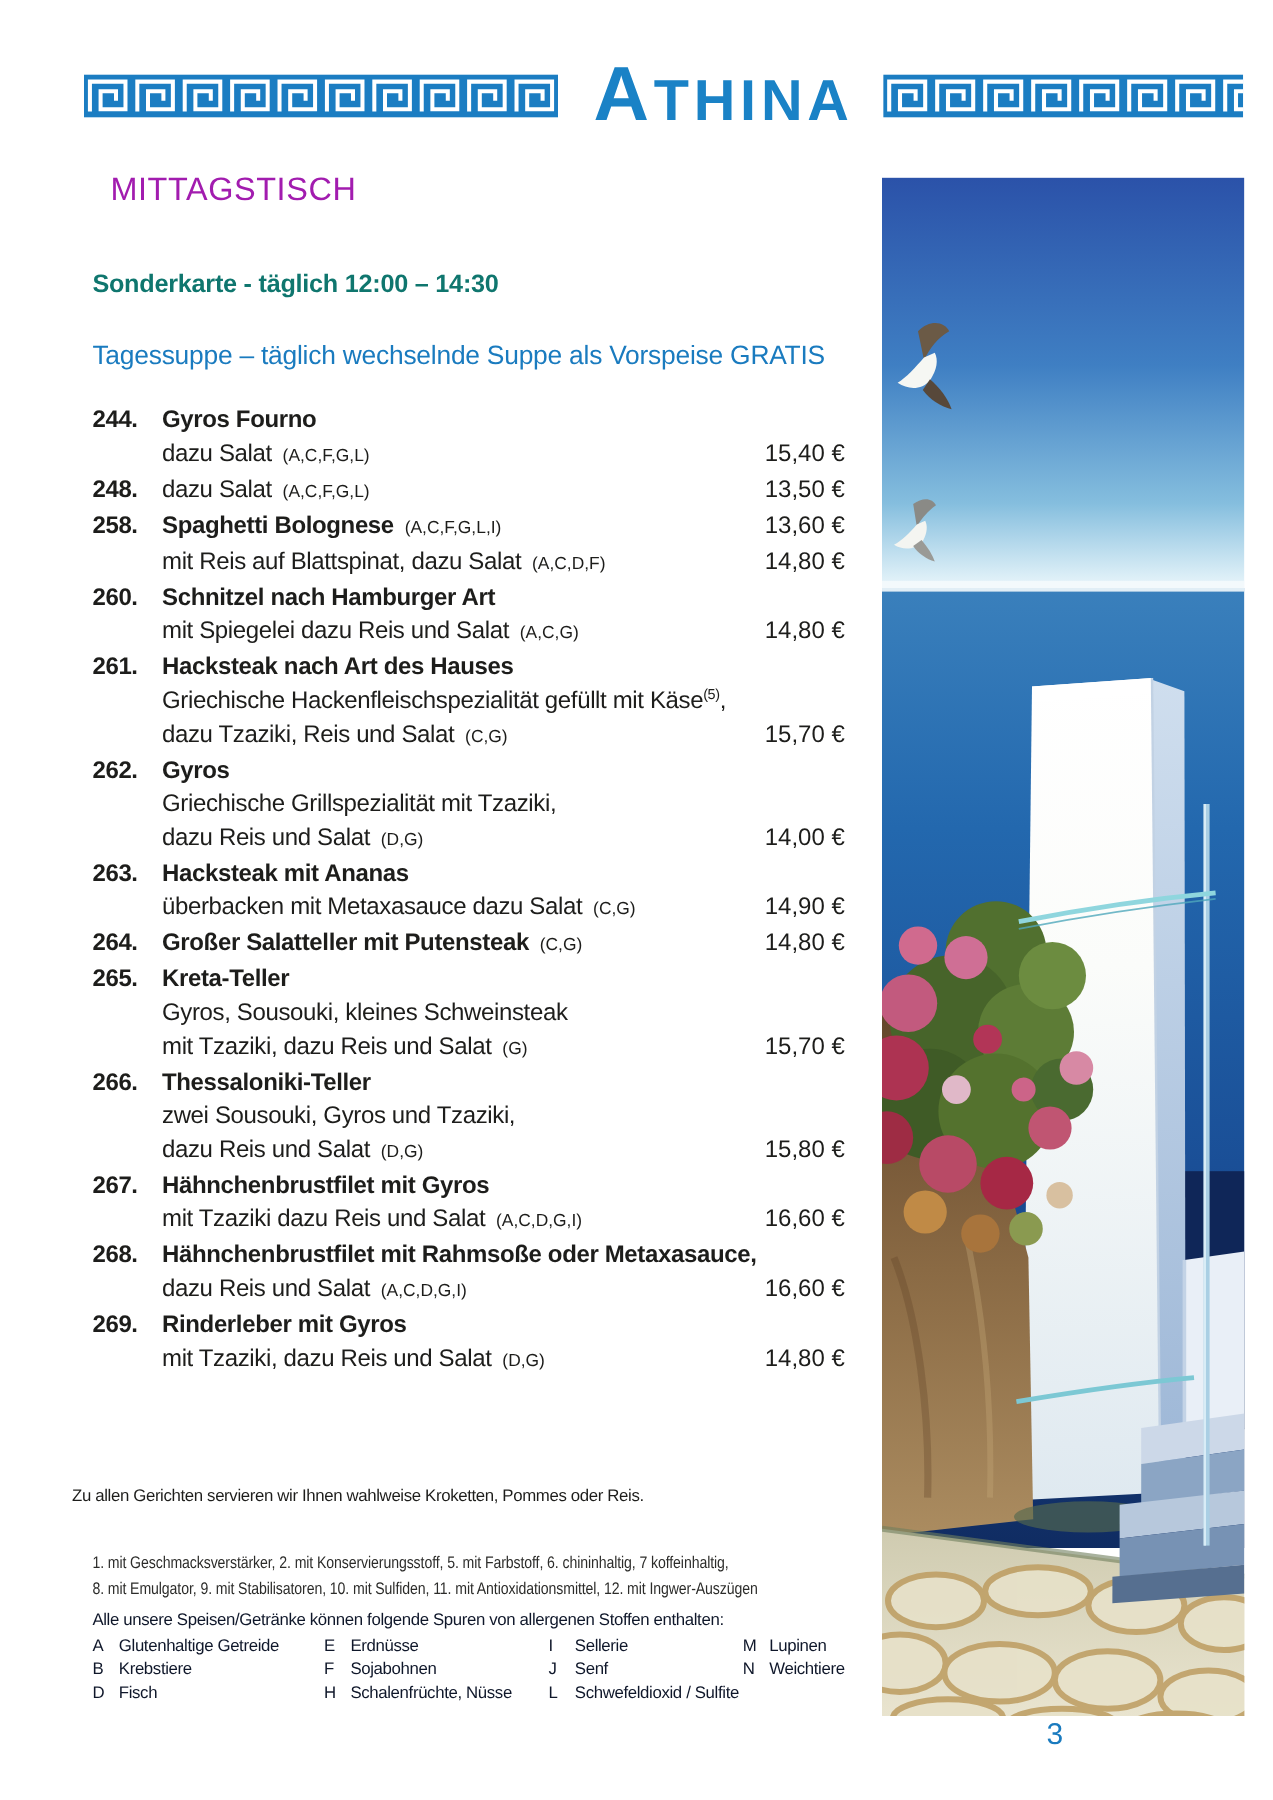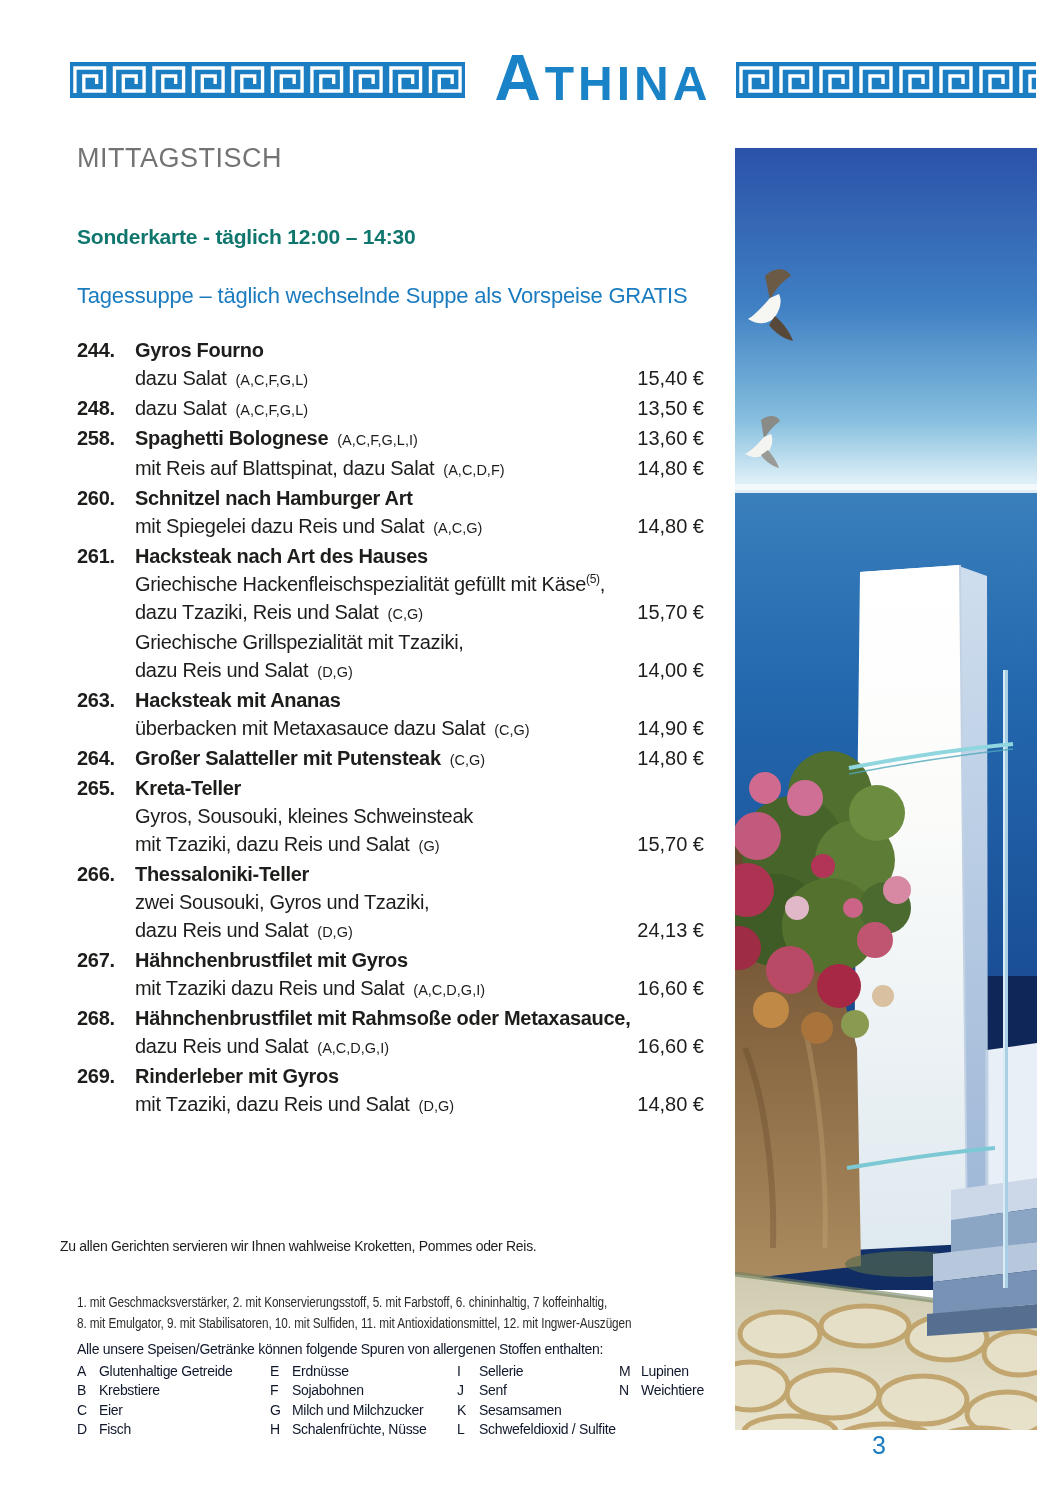--- a/index.html
+++ b/index.html
@@ -9,21 +9,21 @@
   
   .band{position:absolute;top:62px;height:36px;display:block;}
   .band-left{left:70px;width:395px;}
   .band-right{left:736px;width:300px;}
   .logo{position:absolute;left:468px;top:46px;width:270px;display:flex;align-items:baseline;justify-content:center;
         color:#1a82c6;font-weight:bold;letter-spacing:4px;line-height:1;}
   .logo-first{font-size:64px;}
   .logo-rest{font-size:48px;}
 
   
-  .main-title{position:absolute;left:77px;top:143px;margin:0;font-size:27px;font-weight:normal;color:#737373;letter-spacing:.5px;}
+  .main-title{position:absolute;left:92px;top:143px;margin:0;font-size:27px;font-weight:normal;color:#a21caf;letter-spacing:.5px;}
   .subtitle{position:absolute;left:77px;top:225px;margin:0;font-size:21px;font-weight:bold;color:#0f766e;letter-spacing:-.2px;}
   .soup-note{position:absolute;left:77px;top:283px;margin:0;font-size:22px;font-weight:normal;color:#1a7bbf;letter-spacing:-.2px;}
 
   
   .menu{position:absolute;left:77px;top:336px;width:627px;font-size:20px;line-height:28px;letter-spacing:-.3px;}
   .mline{position:relative;padding-left:58px;}
   .num{position:absolute;left:0;top:0;font-weight:bold;}
   .title{font-weight:bold;}
   .alg{font-size:14.5px;margin-left:9px;letter-spacing:0;}
   .price{position:absolute;right:0;top:0;font-weight:normal;letter-spacing:0;}
@@ -109,39 +109,40 @@
       <div class="item">
         <div class="mline head"><span class="num">260.</span><span class="title">Schnitzel nach Hamburger Art</span></div>
         <div class="mline desc"><span class="txt">mit Spiegelei dazu Reis und Salat</span><span class="alg">(A,C,G)</span><span class="price">14,80 €</span></div>
       </div>
       <div class="item">
         <div class="mline head"><span class="num">261.</span><span class="title">Hacksteak nach Art des Hauses</span></div>
         <div class="mline desc"><span class="txt">Griechische Hackenfleischspezialität gefüllt mit Käse</span><sup>(5)</sup><span>,</span></div>
         <div class="mline desc"><span class="txt">dazu Tzaziki, Reis und Salat</span><span class="alg">(C,G)</span><span class="price">15,70 €</span></div>
       </div>
       <div class="item">
+        <div class="mline head"><span class="num">262.</span><span class="title">Gyros</span></div>
         <div class="mline desc"><span class="txt">Griechische Grillspezialität mit Tzaziki,</span></div>
         <div class="mline desc"><span class="txt">dazu Reis und Salat</span><span class="alg">(D,G)</span><span class="price">14,00 €</span></div>
       </div>
       <div class="item">
         <div class="mline head"><span class="num">263.</span><span class="title">Hacksteak mit Ananas</span></div>
         <div class="mline desc"><span class="txt">überbacken mit Metaxasauce dazu Salat</span><span class="alg">(C,G)</span><span class="price">14,90 €</span></div>
       </div>
       <div class="item">
         <div class="mline head"><span class="num">264.</span><span class="title">Großer Salatteller mit Putensteak</span><span class="alg">(C,G)</span><span class="price">14,80 €</span></div>
       </div>
       <div class="item">
         <div class="mline head"><span class="num">265.</span><span class="title">Kreta-Teller</span></div>
         <div class="mline desc"><span class="txt">Gyros, Sousouki, kleines Schweinsteak</span></div>
         <div class="mline desc"><span class="txt">mit Tzaziki, dazu Reis und Salat</span><span class="alg">(G)</span><span class="price">15,70 €</span></div>
       </div>
       <div class="item">
         <div class="mline head"><span class="num">266.</span><span class="title">Thessaloniki-Teller</span></div>
         <div class="mline desc"><span class="txt">zwei Sousouki, Gyros und Tzaziki,</span></div>
-        <div class="mline desc"><span class="txt">dazu Reis und Salat</span><span class="alg">(D,G)</span><span class="price">24,13 €</span></div>
+        <div class="mline desc"><span class="txt">dazu Reis und Salat</span><span class="alg">(D,G)</span><span class="price">15,80 €</span></div>
       </div>
       <div class="item">
         <div class="mline head"><span class="num">267.</span><span class="title">Hähnchenbrustfilet mit Gyros</span></div>
         <div class="mline desc"><span class="txt">mit Tzaziki dazu Reis und Salat</span><span class="alg">(A,C,D,G,I)</span><span class="price">16,60 €</span></div>
       </div>
       <div class="item">
         <div class="mline head"><span class="num">268.</span><span class="title">Hähnchenbrustfilet mit Rahmsoße oder Metaxasauce,</span></div>
         <div class="mline desc"><span class="txt">dazu Reis und Salat</span><span class="alg">(A,C,D,G,I)</span><span class="price">16,60 €</span></div>
       </div>
       <div class="item">
@@ -164,25 +165,20 @@
           <span class="al-cell" style="left: 0px;"><span class="al-code">A</span><span class="al-label">Glutenhaltige Getreide</span></span>
           <span class="al-cell" style="left: 193px;"><span class="al-code">E</span><span class="al-label">Erdnüsse</span></span>
           <span class="al-cell" style="left: 380px;"><span class="al-code">I</span><span class="al-label">Sellerie</span></span>
           <span class="al-cell" style="left: 542px;"><span class="al-code">M</span><span class="al-label">Lupinen</span></span>
         </div>
         <div class="al-row">
           <span class="al-cell" style="left: 0px;"><span class="al-code">B</span><span class="al-label">Krebstiere</span></span>
           <span class="al-cell" style="left: 193px;"><span class="al-code">F</span><span class="al-label">Sojabohnen</span></span>
           <span class="al-cell" style="left: 380px;"><span class="al-code">J</span><span class="al-label">Senf</span></span>
           <span class="al-cell" style="left: 542px;"><span class="al-code">N</span><span class="al-label">Weichtiere</span></span>
-        </div>
-        <div class="al-row">
-          <span class="al-cell" style="left: 0px;"><span class="al-code">C</span><span class="al-label">Eier</span></span>
-          <span class="al-cell" style="left: 193px;"><span class="al-code">G</span><span class="al-label">Milch und Milchzucker</span></span>
-          <span class="al-cell" style="left: 380px;"><span class="al-code">K</span><span class="al-label">Sesamsamen</span></span>
         </div>
         <div class="al-row">
           <span class="al-cell" style="left: 0px;"><span class="al-code">D</span><span class="al-label">Fisch</span></span>
           <span class="al-cell" style="left: 193px;"><span class="al-code">H</span><span class="al-label">Schalenfrüchte, Nüsse</span></span>
           <span class="al-cell" style="left: 380px;"><span class="al-code">L</span><span class="al-label">Schwefeldioxid / Sulfite</span></span>
         </div>
       </div>
   </div>
 
   <svg class="painting" viewBox="0 0 302 1282">

